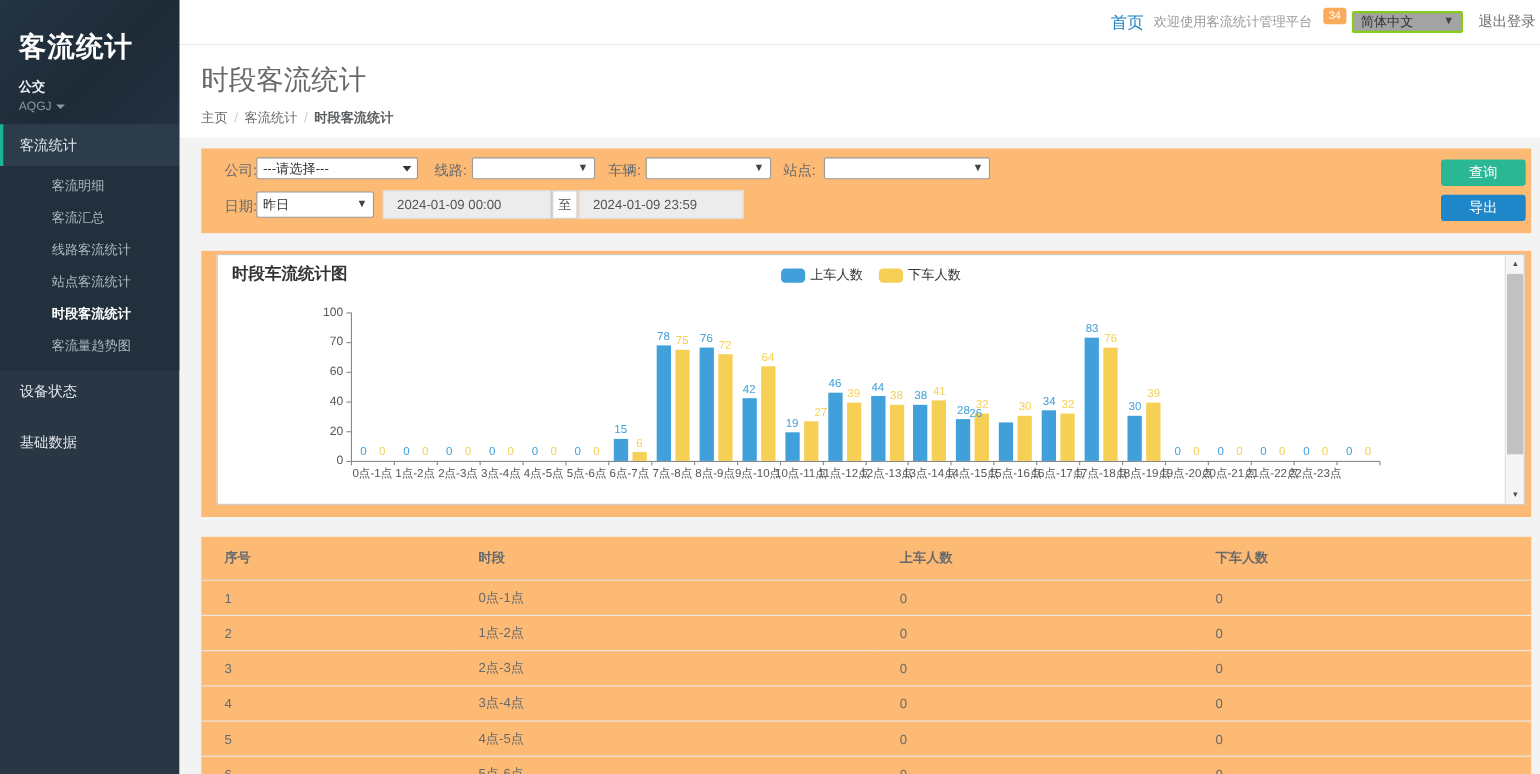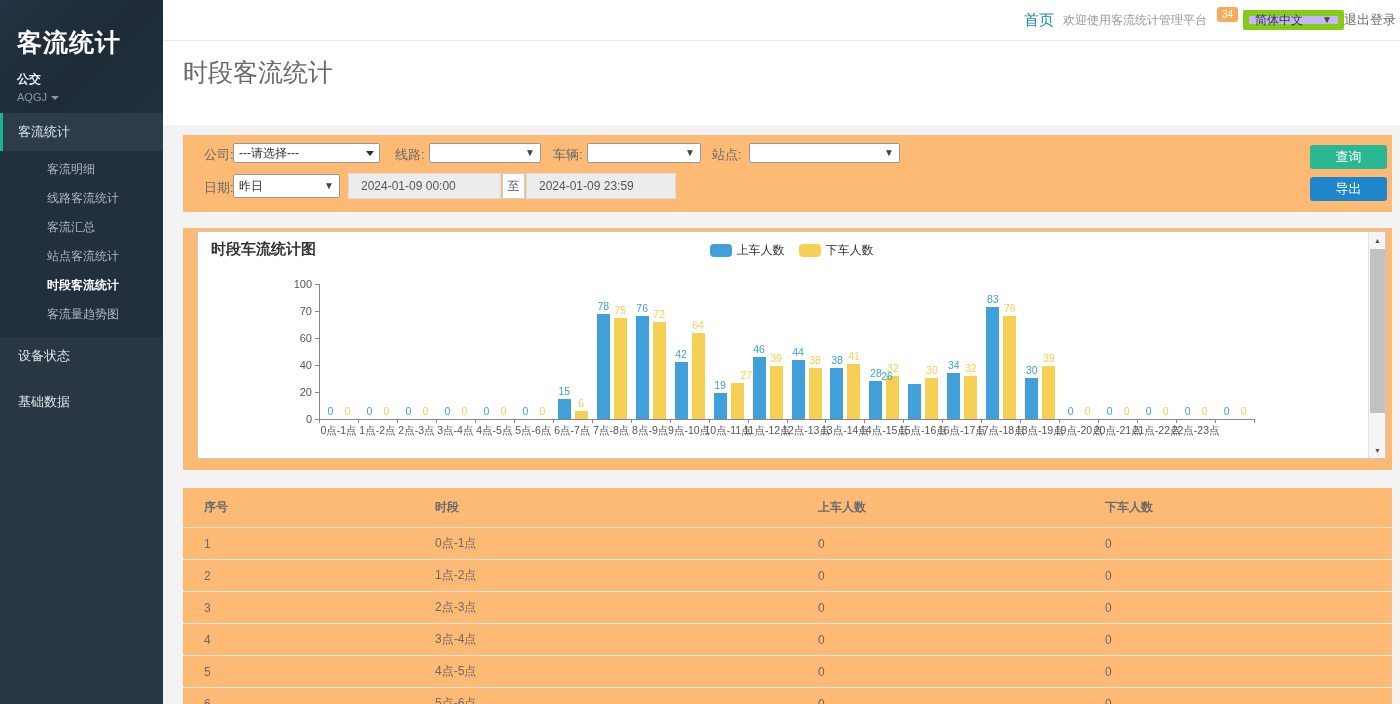--- a/index.html
+++ b/index.html
@@ -24,23 +24,23 @@
   .nav-gap { height:8px; }
 
   
   .main { position:absolute; left:163px; top:0; width:1237px; height:704px; }
   .topbar { height:41px; background:#ffffff; border-bottom:1px solid #e7eaec;
     display:flex; align-items:center; justify-content:flex-end; padding-right:4px; }
   .tb-home { color:#1c84c6; font-size:15px; margin-right:9px; cursor:pointer; }
   .tb-welcome { color:#999999; font-size:12px; margin-right:10px; }
   .tb-badge { background:#f8ac59; color:#ffffff; font-size:10px; border-radius:3px;
     padding:2px 5px; position:relative; top:-6px; margin-right:5px; }
-  .tb-select { width:101px; height:20px; border:6px solid #84cc16; border-radius:2px;
-    background:#c4b5fd; font-size:12px; color:#333; display:flex; align-items:center;
-    justify-content:space-between; padding:0 6px; cursor:pointer; }
+  .tb-select { width:101px; height:20px; border:2px solid #84cc16; border-radius:2px;
+    background:#a3a3a3; font-size:12px; color:#333; display:flex; align-items:center;
+    justify-content:space-between; padding:0 6px; margin-right:14px; cursor:pointer; }
   .tb-logout { color:#676a6c; font-size:13px; margin-right:0px; cursor:pointer; white-space:nowrap; }
   .chev { font-size:10px; color:#444; line-height:1; }
 
   .page-heading { height:84px; background:#ffffff; padding:15px 0 0 20px; }
   .page-title { font-size:25px; color:#676a6c; font-weight:400; }
   .breadcrumb { margin-top:10px; font-size:12px; color:#676a6c; }
   .breadcrumb .bc-item { cursor:pointer; }
   .breadcrumb .bc-sep { color:#cccccc; margin:0 6px; }
   .breadcrumb .bc-item.current { font-weight:bold; color:#5b5e60; cursor:default; }
 
@@ -105,22 +105,22 @@
 <div class="sidebar">
   <div class="logo-area">
     <div class="logo-title">客流统计</div>
     <div class="logo-sub">公交</div>
     <div class="logo-user"><span>AQGJ</span><span class="caret-down"></span></div>
   </div>
   <div>
       <div class="nav-parent open">客流统计</div>
       <div class="nav-sub">
         <div class="nav-sub-item">客流明细</div>
+        <div class="nav-sub-item">客流汇总</div>
         <div class="nav-sub-item">线路客流统计</div>
-        <div class="nav-sub-item">客流汇总</div>
         <div class="nav-sub-item">站点客流统计</div>
         <div class="nav-sub-item active">时段客流统计</div>
         <div class="nav-sub-item">客流量趋势图</div>
       </div>
       <div class="nav-parent">设备状态</div>
       <div class="nav-gap"></div>
       <div class="nav-parent">基础数据</div>
       <div class="nav-gap"></div>
     </div>
 </div>
@@ -133,20 +133,21 @@
     <span class="tb-badge">34</span>
     <span class="tb-select">
       <span>简体中文</span>
       <span class="chev">▼</span>
     </span>
     <span class="tb-logout">退出登录</span>
   </div>
 
   <div class="page-heading">
     <div class="page-title">时段客流统计</div>
+    <div class="breadcrumb"><span class="bc-item">主页</span><span class="bc-sep">/</span><span class="bc-item">客流统计</span><span class="bc-sep">/</span><span class="bc-item current">时段客流统计</span></div>
   </div>
 
   <div class="content">
 
     <div class="panel filter-panel">
       <span class="f-label" style="left:21px;top:11px;">公司:</span>
       <span class="f-select" style="left:50px;top:8px;width:147px;">
         <span>---请选择---</span>
         <span class="tri"></span>
       </span>

